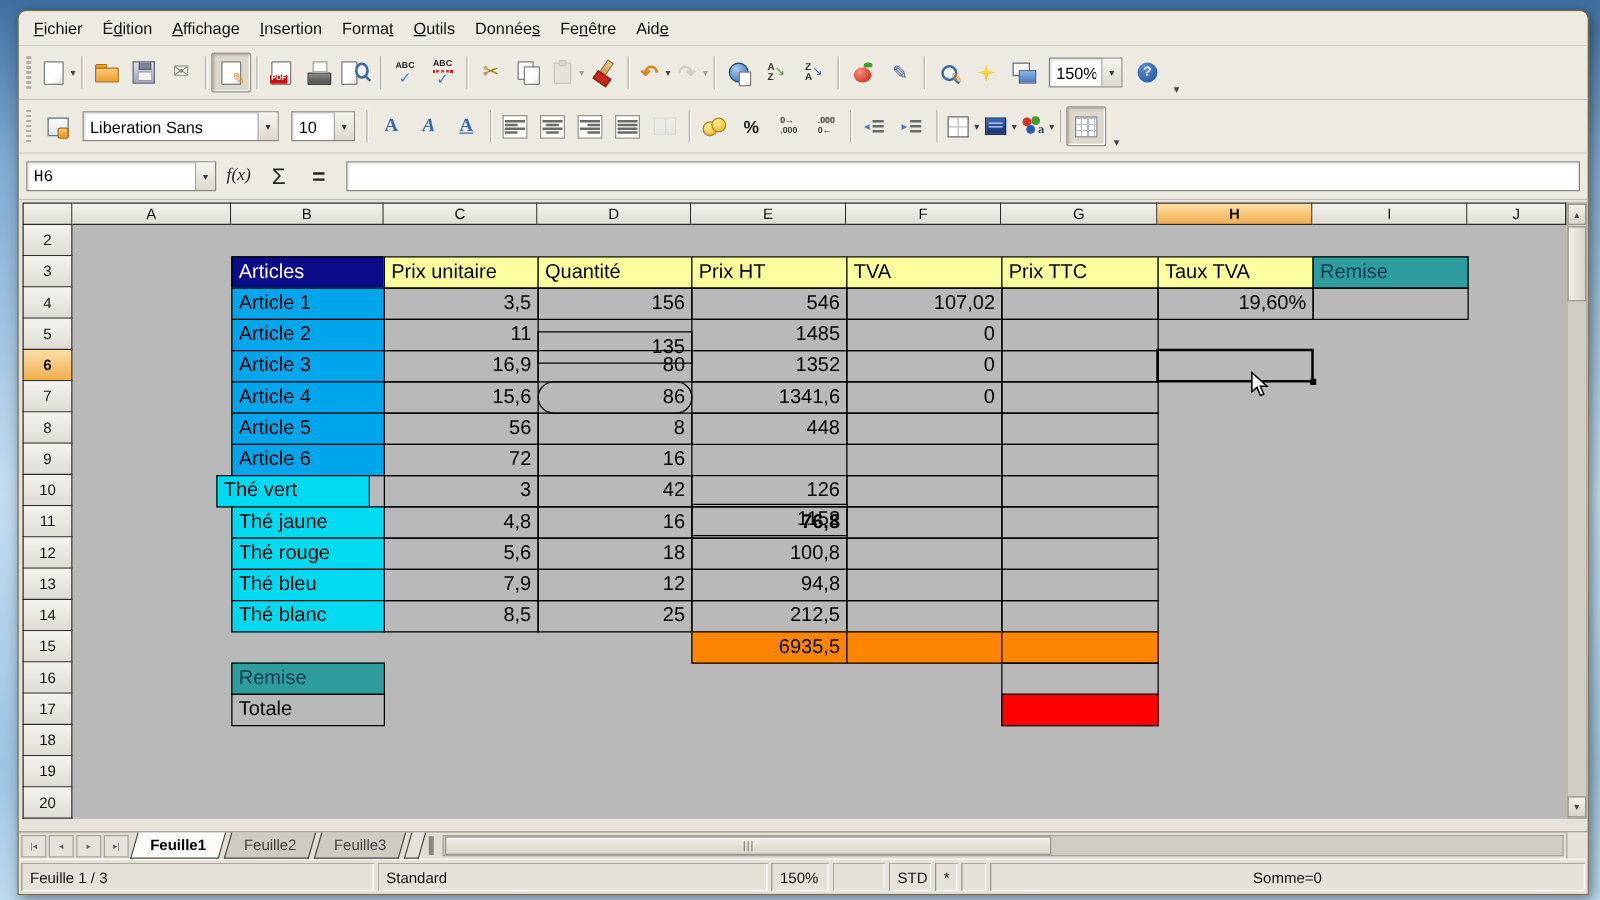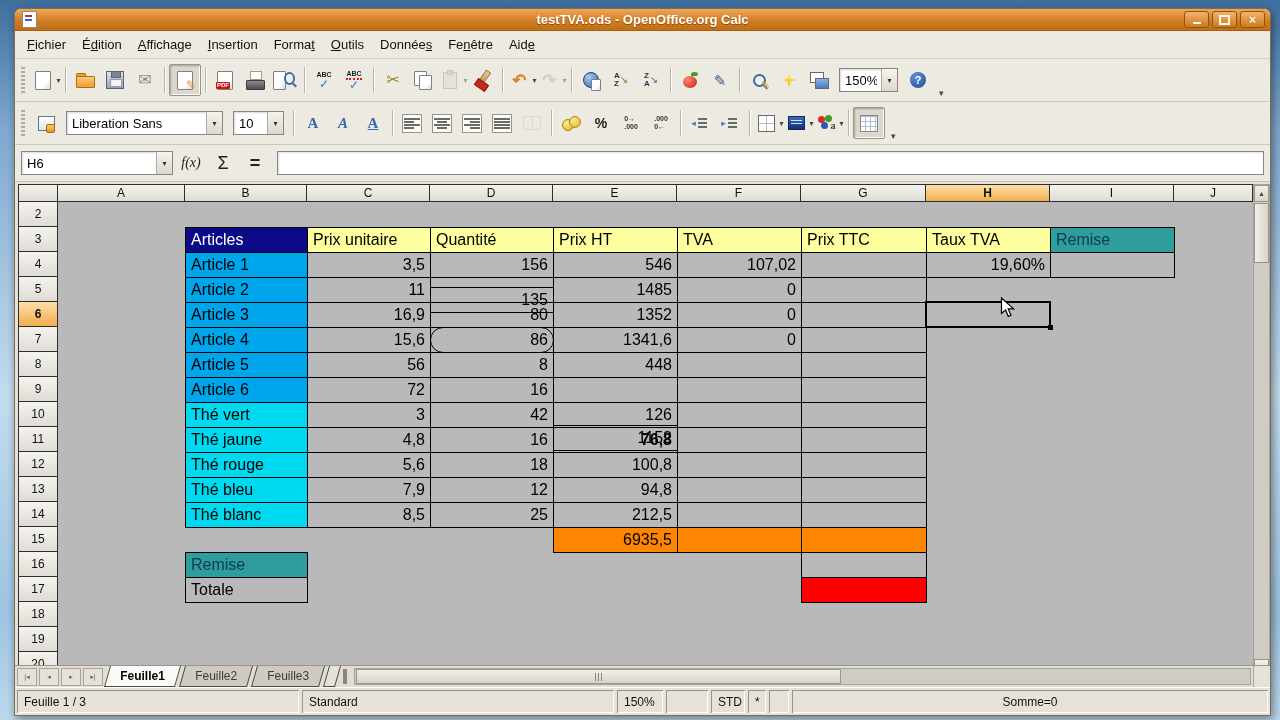--- a/index.html
+++ b/index.html
@@ -104,21 +104,21 @@
   .fdot.r{left:1px;top:1px;background:#d83020;}
   .fdot.g{left:8px;top:0;background:#3f9e2a;}
   .fdot.b{left:4px;top:7px;background:#2858b8;}
   .fa{position:absolute;right:0;bottom:0;font:bold 10px/10px "Liberation Serif",serif;color:#345;}
   .grd{width:16px;height:15px;border:1px solid #888;display:block;background:#fff;
     background-image:repeating-linear-gradient(0deg,transparent 0 4px,#b0bcd0 4px 5px),repeating-linear-gradient(90deg,transparent 0 4px,#b0bcd0 4px 5px);}
   
   .formulabar{height:36px;flex:none;display:flex;align-items:center;padding:0 6px;gap:4px;background:#edeae2;border-bottom:1px solid #c4c0b6;}
   .namebox{width:150px;height:22px;background:#fff;border:1px solid #8a867e;display:flex;align-items:center;
     box-shadow:inset 1px 1px 2px rgba(0,0,0,.15);flex:none;}
-  .nb-text{flex:1;padding-left:5px;font-size:13px;}
+  .nb-text{flex:1;padding-left:5px;font-size:13px;font-family:Liberation Mono, monospace;}
   .fb-btn{width:28px;height:24px;display:flex;align-items:center;justify-content:center;font-size:16px;color:#222;flex:none;}
   .fb-fx{font-family:"Liberation Serif",serif;font-style:italic;font-size:14px;}
   .fb-sum{font-size:18px;}
   .fb-eq{font-size:18px;font-weight:bold;}
   .fb-input{flex:1;height:22px;background:#fff;border:1px solid #8a867e;box-shadow:inset 1px 1px 2px rgba(0,0,0,.12);
     font:14px "Liberation Sans",sans-serif;padding:0 4px;margin-left:4px;outline:none;}
   
   .gridwrap{flex:1;display:flex;align-items:flex-start;background:#e6e2da;padding:2px 0 0 3px;overflow:hidden;}
   #grid-canvas{position:relative;flex:none;background:#edeae2;}
   .hdr{position:absolute;box-sizing:border-box;display:flex;align-items:center;justify-content:center;
@@ -160,35 +160,20 @@
     white-space:nowrap;box-sizing:border-box;}
   .sp.grow{flex:1;justify-content:center;}
   #cursor{position:absolute;left:1000px;top:297px;z-index:99;}
 </style>
 </head>
 <body>
 
 <div class="desktop">
   <div class="window">
 
-    <div class="titlebar">
-      <span class="wicon"></span>
-      <span class="title-text">testTVA.ods - OpenOffice.org Calc</span>
-      <span class="win-controls">
-        <span class="wbtn wmin">
-            <i></i>
-          </span>
-        <span class="wbtn wmax">
-            <i></i>
-          </span>
-        <span class="wbtn">
-            <span class="wcls">×</span>
-          </span>
-      </span>
-    </div>
 
     <div class="menubar" id="menubar">
         <span class="menu-item"><u>F</u>ichier</span>
         <span class="menu-item">É<u>d</u>ition</span>
         <span class="menu-item"><u>A</u>ffichage</span>
         <span class="menu-item"><u>I</u>nsertion</span>
         <span class="menu-item">Forma<u>t</u></span>
         <span class="menu-item"><u>O</u>utils</span>
         <span class="menu-item">Donnée<u>s</u></span>
         <span class="menu-item">Fe<u>n</u>être</span>
@@ -609,21 +594,21 @@
           <div class="cell r" style="left: 412px; top: 168px; width: 124px; height: 26px; position: absolute;">8</div>
           <div class="cell r" style="left: 535px; top: 168px; width: 125px; height: 26px; position: absolute;">448</div>
           <div class="cell" style="left: 659px; top: 168px; width: 125px; height: 26px; position: absolute;"></div>
           <div class="cell" style="left: 783px; top: 168px; width: 126px; height: 26px; position: absolute;"></div>
           <div class="cell" style="left: 167px; top: 193px; width: 123px; height: 26px; position: absolute; background: rgb(0, 166, 236);">Article 6</div>
           <div class="cell r" style="left: 289px; top: 193px; width: 124px; height: 26px; position: absolute;">72</div>
           <div class="cell r" style="left: 412px; top: 193px; width: 124px; height: 26px; position: absolute;">16</div>
           <div class="cell r" style="left: 535px; top: 193px; width: 125px; height: 26px; position: absolute; margin-top: 48px;">1152</div>
           <div class="cell" style="left: 659px; top: 193px; width: 125px; height: 26px; position: absolute;"></div>
           <div class="cell" style="left: 783px; top: 193px; width: 126px; height: 26px; position: absolute;"></div>
-          <div class="cell" style="left: 167px; top: 218px; width: 123px; height: 26px; position: absolute; background: rgb(0, 218, 240);">Thé vert</div>
+          <div class="cell" style="left: 155px; top: 218px; width: 123px; height: 26px; position: absolute; background: rgb(0, 218, 240);">Thé vert</div>
           <div class="cell r" style="left: 289px; top: 218px; width: 124px; height: 26px; position: absolute;">3</div>
           <div class="cell r" style="left: 412px; top: 218px; width: 124px; height: 26px; position: absolute;">42</div>
           <div class="cell r" style="left: 535px; top: 218px; width: 125px; height: 26px; position: absolute;">126</div>
           <div class="cell" style="left: 659px; top: 218px; width: 125px; height: 26px; position: absolute;"></div>
           <div class="cell" style="left: 783px; top: 218px; width: 126px; height: 26px; position: absolute;"></div>
           <div class="cell" style="left: 167px; top: 243px; width: 123px; height: 26px; position: absolute; background: rgb(0, 218, 240);">Thé jaune</div>
           <div class="cell r" style="left: 289px; top: 243px; width: 124px; height: 26px; position: absolute;">4,8</div>
           <div class="cell r" style="left: 412px; top: 243px; width: 124px; height: 26px; position: absolute;">16</div>
           <div class="cell r" style="left: 535px; top: 243px; width: 125px; height: 26px; position: absolute; font-weight: bold;">76,8</div>
           <div class="cell" style="left: 659px; top: 243px; width: 125px; height: 26px; position: absolute;"></div>

